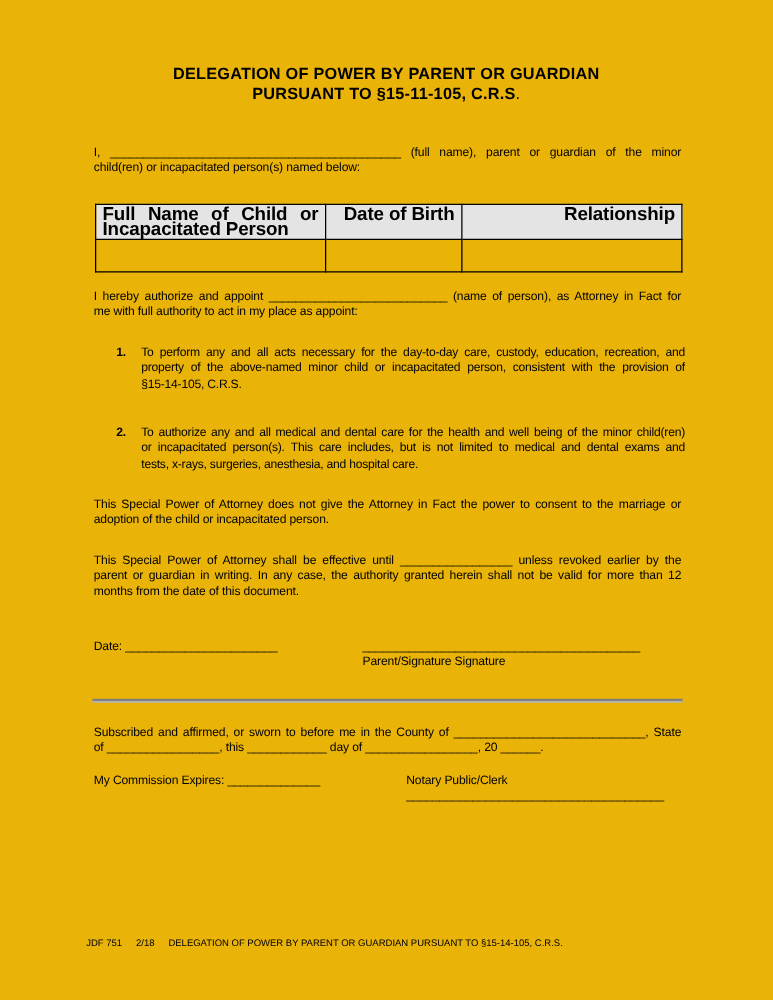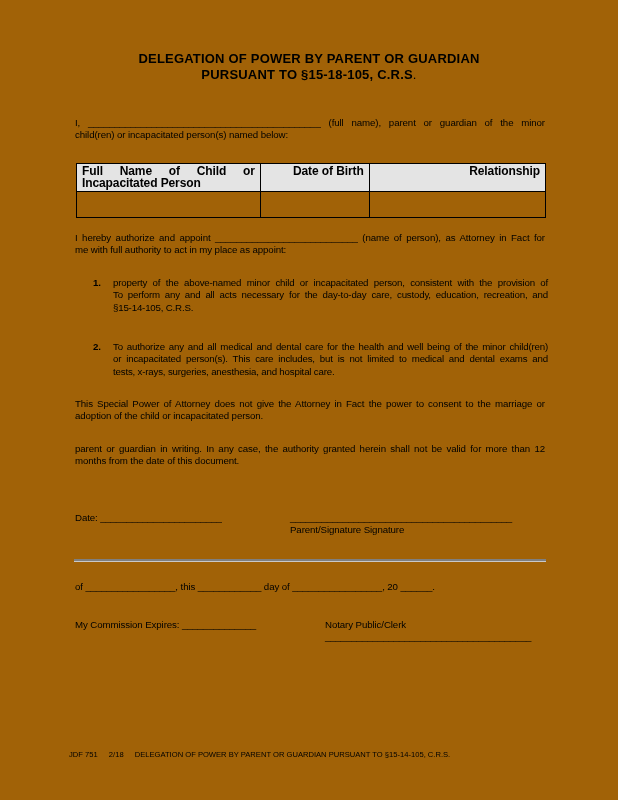--- a/index.html
+++ b/index.html
@@ -1,20 +1,20 @@
 <!DOCTYPE html>
 <html><head>
 <meta charset="utf-8">
 <style>
   html, body { margin: 0; padding: 0; background: #ffffff; }
   .page {
     position: relative;
     width: 618px;
     height: 800px;
-    background: #a16207;
+    background: #eab308;
     font-family: "Liberation Sans", sans-serif;
     font-size: 9.7px;
     color: #000;
     letter-spacing: -0.1px;
     overflow: hidden;
   }
   .block {
     position: absolute;
     left: 75px;
     width: 470px;
@@ -39,21 +39,21 @@
     left: 76px;
     width: 470px;
     border-collapse: collapse;
     border: 1.5px solid #000;
     table-layout: fixed;
   }
   table.child-table th, table.child-table td {
     border: 1px solid #000;
     padding: 2px 5px;
     vertical-align: top;
-    font-size: 12px;
+    font-size: 15px;
     line-height: 11.6px;
   }
   table.child-table th {
     background: #e4e4e4;
     font-weight: bold;
     text-align: right;
   }
   table.child-table th.jh { text-align: justify; }
   table.child-table td { height: 21px; }
   .power {
@@ -86,21 +86,21 @@
   .footer span { margin-right: 9px; text-align: right; }
   .footer span:last-child { margin-right: 0; }
 </style>
 </head>
 <body>
 
 <div class="page">
 
   <div class="title-block">
     <div>DELEGATION OF POWER BY PARENT OR GUARDIAN</div>
-    <div><span>PURSUANT TO §15-18-105, C.R.S</span><span class="reg">.</span></div>
+    <div><span>PURSUANT TO §15-11-105, C.R.S</span><span class="reg">.</span></div>
   </div>
 
   <div class="block" style="top:117px">
     <div class="j">I, ____________________________________________ (full name), parent or guardian of the minor</div>
     <div>child(ren) or incapacitated person(s) named below:</div>
   </div>
 
   <table class="child-table">
     <colgroup>
       <col style="width:39.2%">
@@ -124,56 +124,58 @@
   </table>
 
   <div class="block" style="top:232px">
     <div class="j">I hereby authorize and appoint ___________________________ (name of person), as Attorney in Fact for</div>
     <div>me with full authority to act in my place as appoint:</div>
   </div>
 
   <div class="power" style="top:277px">
     <span class="num">1.</span>
     <div class="ptext">
+      <div class="j">To perform any and all acts necessary for the day-to-day care, custody, education, recreation, and</div>
       <div class="j">property of the above-named minor child or incapacitated person, consistent with the provision of</div>
-      <div class="j">To perform any and all acts necessary for the day-to-day care, custody, education, recreation, and</div>
       <div>§15-14-105, C.R.S.</div>
     </div>
   </div>
 
   <div class="power" style="top:341px">
     <span class="num">2.</span>
     <div class="ptext">
       <div class="j">To authorize any and all medical and dental care for the health and well being of the minor child(ren)</div>
       <div class="j">or incapacitated person(s).  This care includes, but is not limited to medical and dental exams and</div>
       <div>tests, x-rays, surgeries, anesthesia, and hospital care.</div>
     </div>
   </div>
 
   <div class="block" style="top:398px">
     <div class="j">This Special Power of Attorney does not give the Attorney in Fact the power to consent to the marriage or</div>
     <div>adoption of the child or incapacitated person.</div>
   </div>
 
   <div class="block" style="top:443px">
+    <div class="j">This Special Power of Attorney shall be effective until _________________ unless revoked earlier by the</div>
     <div class="j">parent or guardian in writing.  In any case, the authority granted herein shall not be valid for more than 12</div>
     <div>months from the date of this document.</div>
   </div>
 
   <div class="sigrow" style="top:512px">
     <span>Date: _______________________</span>
     <div class="sig-right">
       <div>__________________________________________</div>
       <div>Parent/Signature Signature</div>
     </div>
   </div>
 
   <div class="divider" style="top:559px"></div>
 
   <div class="block" style="top:581px">
+    <div class="j">Subscribed and affirmed, or sworn to before me in the County of _____________________________, State</div>
     <div>of _________________, this ____________ day of _________________, 20 ______.</div>
   </div>
 
   <div class="sigrow" style="top:619px">
     <span>My Commission Expires: ______________</span>
     <div class="notary-right">
       <div>Notary Public/Clerk</div>
       <div>_______________________________________</div>
     </div>
   </div>

